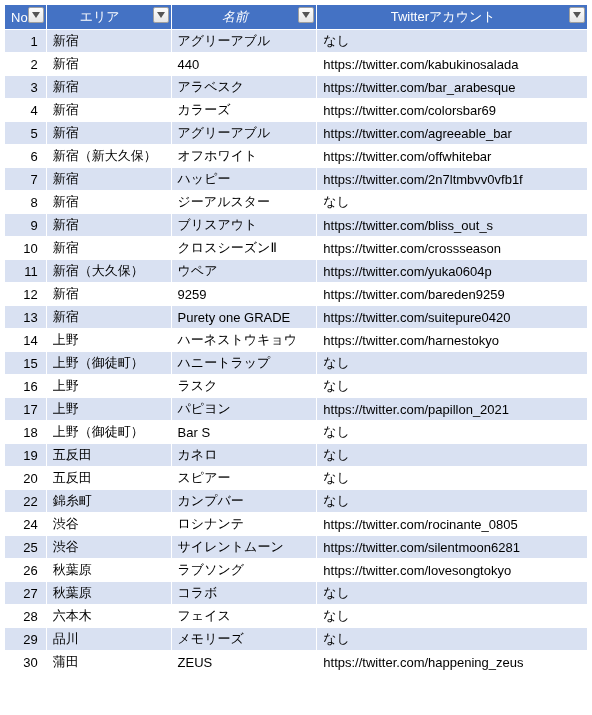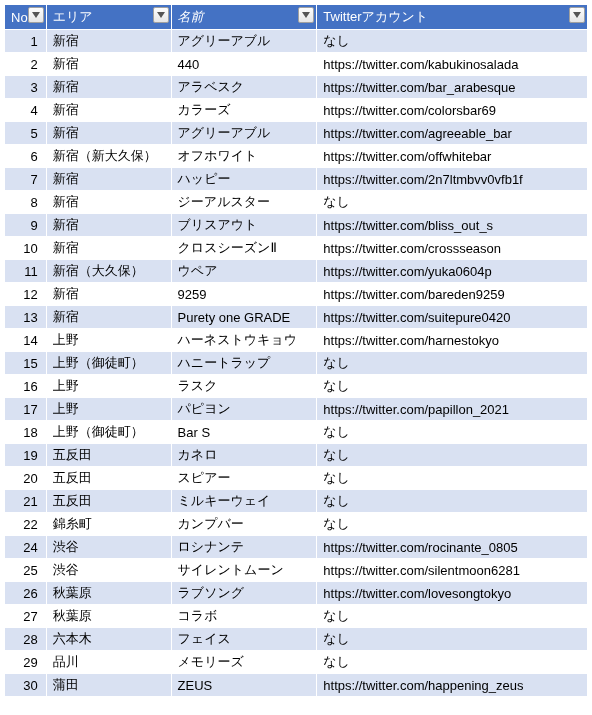--- a/index.html
+++ b/index.html
@@ -12,21 +12,21 @@
   }
   table {
     border-collapse: collapse;
     width: 584px;
     table-layout: fixed;
   }
   th {
     background: #4472C4;
     color: #fff;
     font-weight: 400;
-    text-align: left;
+    text-align: center;
     padding: 3px 6px;
     border: 1px solid #fff;
     position: relative;
     height: 18px;
     vertical-align: middle;
   }
   td {
     padding: 2px 6px;
     border: 1px solid #fff;
     height: 17px;
@@ -218,26 +218,20 @@
         <td>カネロ</td>
         <td>なし</td>
       </tr>
       <tr>
         <td class="col-no">20</td>
         <td>五反田</td>
         <td>スピアー</td>
         <td>なし</td>
       </tr>
       <tr>
-        <td class="col-no">21</td>
-        <td>五反田</td>
-        <td>ミルキーウェイ</td>
-        <td>なし</td>
-      </tr>
-      <tr>
         <td class="col-no">22</td>
         <td>錦糸町</td>
         <td>カンプバー</td>
         <td>なし</td>
       </tr>
       <tr>
         <td class="col-no">24</td>
         <td>渋谷</td>
         <td>ロシナンテ</td>
         <td>https://twitter.com/rocinante_0805</td>

